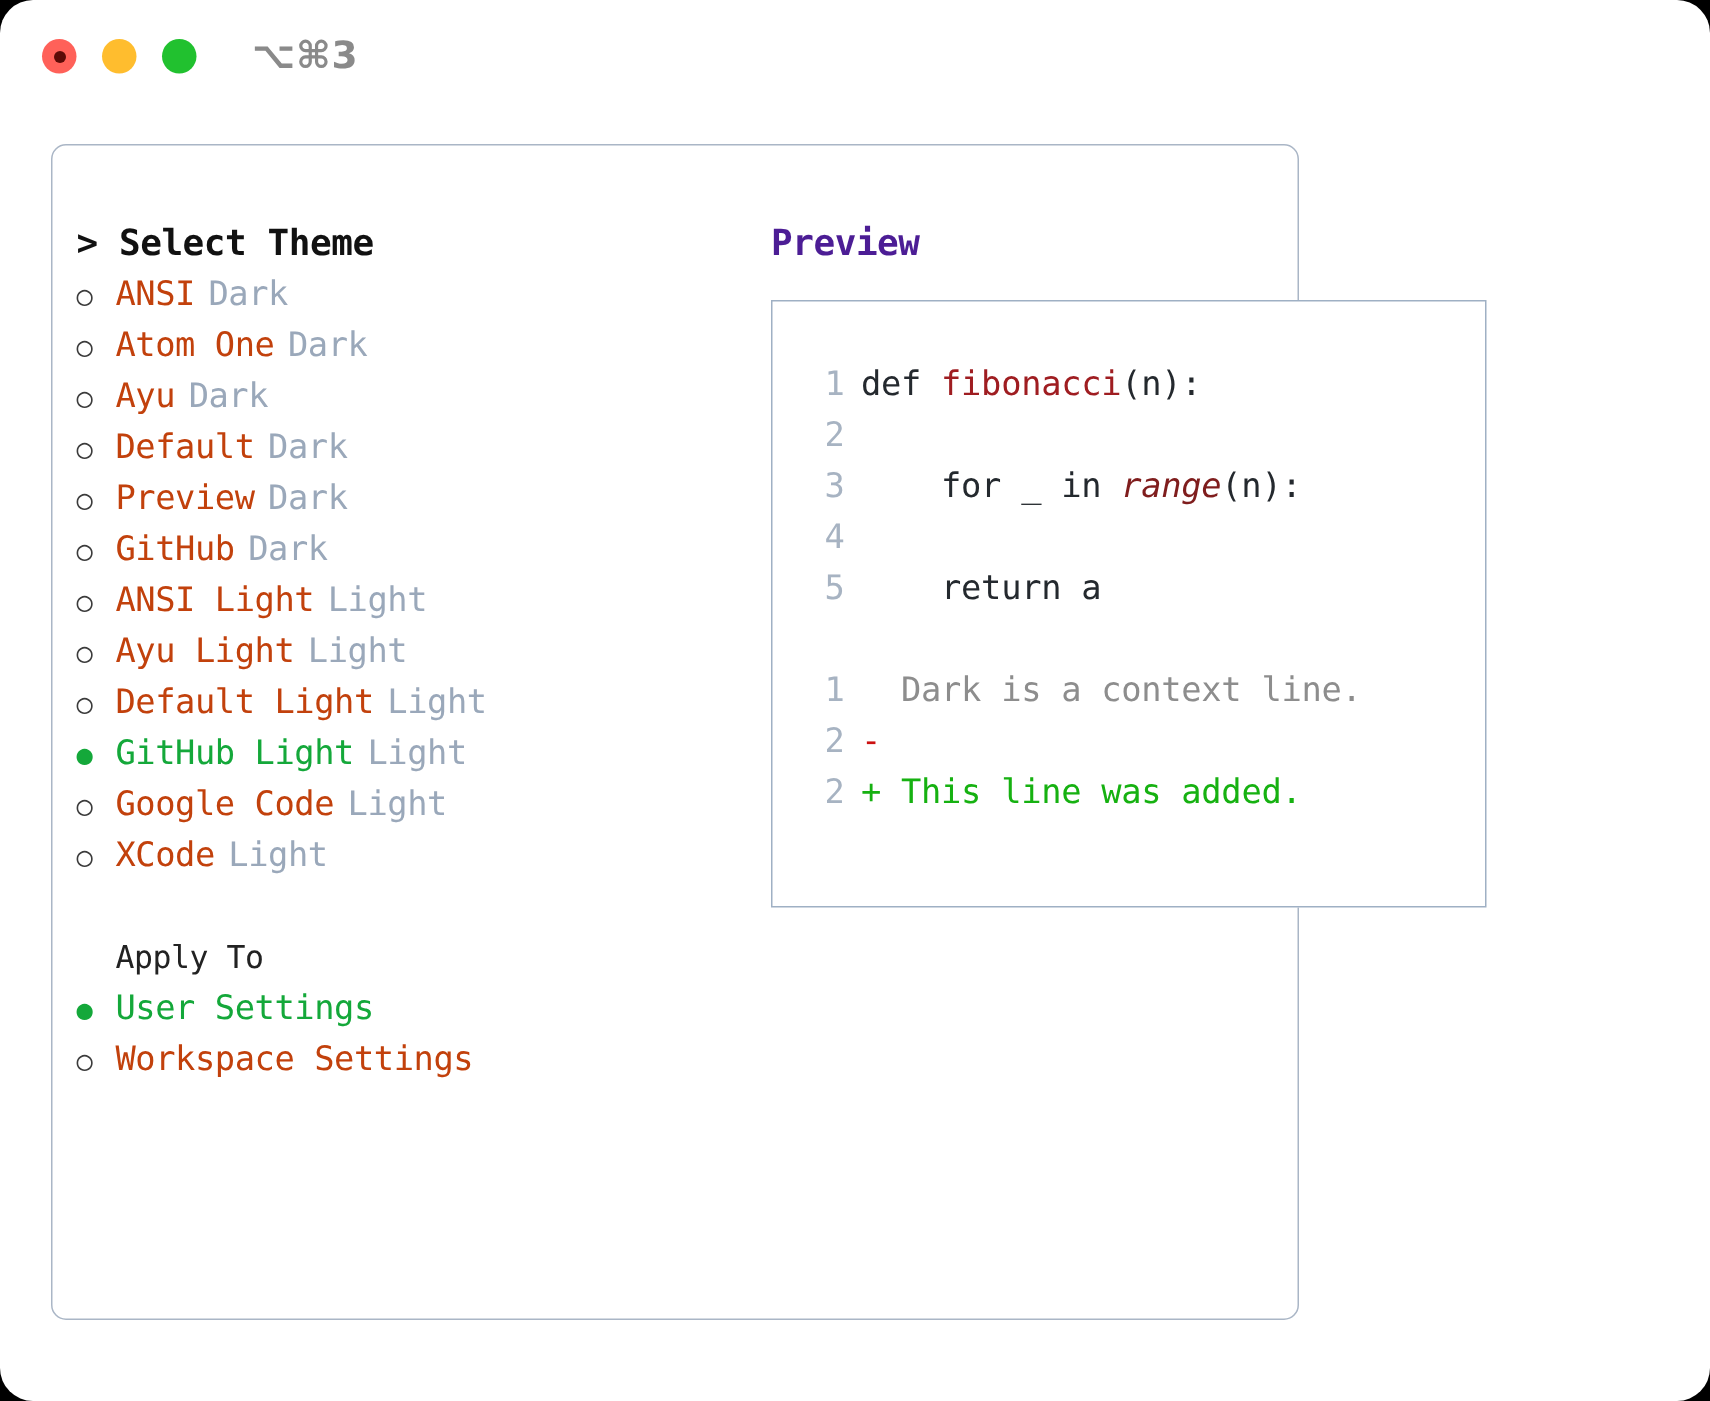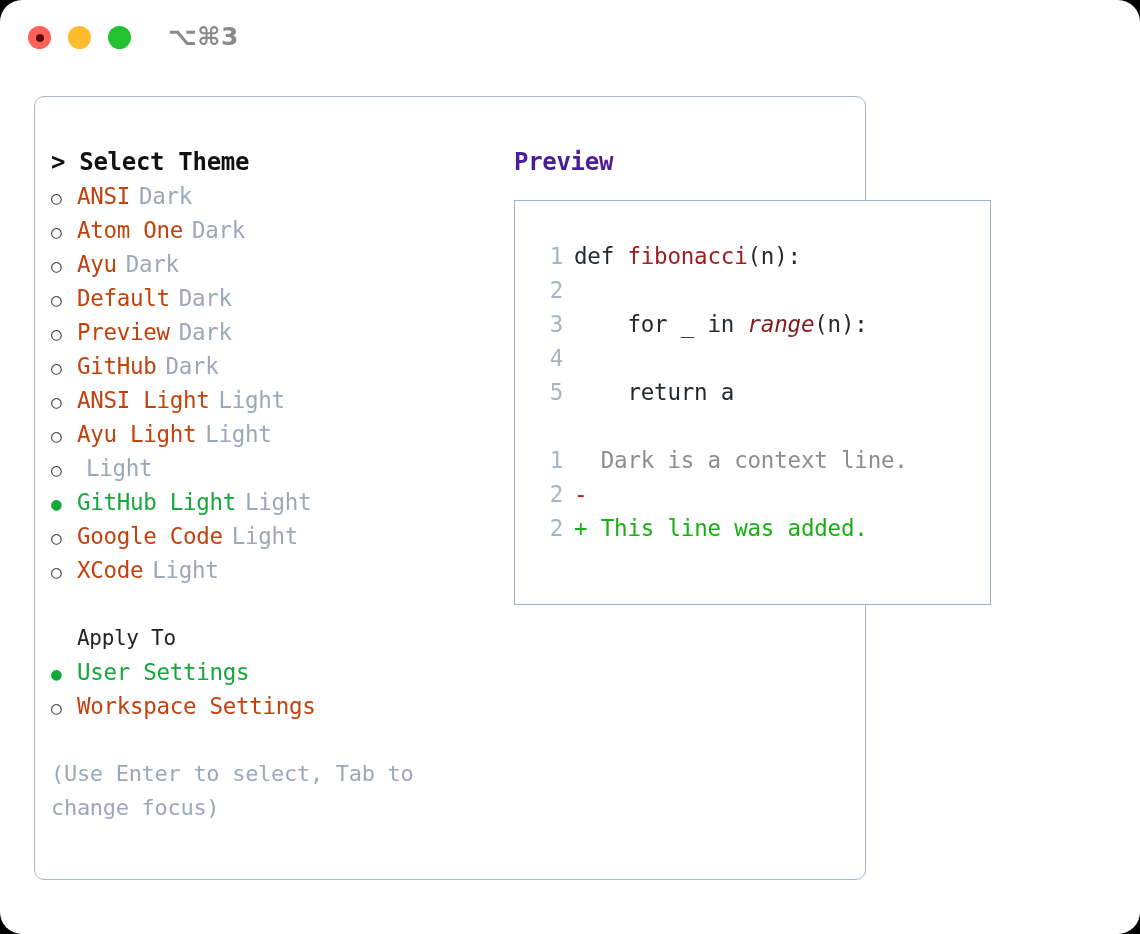--- a/index.html
+++ b/index.html
@@ -227,35 +227,34 @@
         <div class="section-header">&gt; Select Theme</div>
         <div class="opt-list" id="theme-list">
             <div class="opt-row"><span class="opt-bullet">○</span><span class="opt-label">ANSI</span><span class="opt-tag">Dark</span></div>
             <div class="opt-row"><span class="opt-bullet">○</span><span class="opt-label">Atom One</span><span class="opt-tag">Dark</span></div>
             <div class="opt-row"><span class="opt-bullet">○</span><span class="opt-label">Ayu</span><span class="opt-tag">Dark</span></div>
             <div class="opt-row"><span class="opt-bullet">○</span><span class="opt-label">Default</span><span class="opt-tag">Dark</span></div>
             <div class="opt-row"><span class="opt-bullet">○</span><span class="opt-label">Preview</span><span class="opt-tag">Dark</span></div>
             <div class="opt-row"><span class="opt-bullet">○</span><span class="opt-label">GitHub</span><span class="opt-tag">Dark</span></div>
             <div class="opt-row"><span class="opt-bullet">○</span><span class="opt-label">ANSI Light</span><span class="opt-tag">Light</span></div>
             <div class="opt-row"><span class="opt-bullet">○</span><span class="opt-label">Ayu Light</span><span class="opt-tag">Light</span></div>
-            <div class="opt-row"><span class="opt-bullet">○</span><span class="opt-tag">Light</span></div>
+            <div class="opt-row"><span class="opt-bullet">○</span><span class="opt-label">Default Light</span><span class="opt-tag">Light</span></div>
             <div class="opt-row selected"><span class="opt-bullet">●</span><span class="opt-label">GitHub Light</span><span class="opt-tag">Light</span></div>
             <div class="opt-row"><span class="opt-bullet">○</span><span class="opt-label">Google Code</span><span class="opt-tag">Light</span></div>
             <div class="opt-row"><span class="opt-bullet">○</span><span class="opt-label">XCode</span><span class="opt-tag">Light</span></div>
           </div>
 
         <div class="group-gap"></div>
 
         <div class="plain-header">Apply To</div>
         <div class="opt-list" id="apply-list">
             <div class="opt-row selected"><span class="opt-bullet">●</span><span class="opt-label">User Settings</span></div>
             <div class="opt-row"><span class="opt-bullet">○</span><span class="opt-label">Workspace Settings</span></div>
           </div>
 
-        <div class="hint">(Use Enter to select, Tab to change focus)</div>
       </div>
 
       <div class="right-col">
         <div class="preview-title">Preview</div>
         <div class="preview-box">
           <div id="code-block">
               <div class="code-line"><span class="ln">1</span><span><span class="code-text">def </span><span class="tok-fn">fibonacci</span><span class="code-text">(n):</span></span></div>
               <div class="code-line"><span class="ln">2</span></div>
               <div class="code-line"><span class="ln">3</span><span><span class="code-text">    for _ in </span><span class="tok-call">range</span><span class="code-text">(n):</span></span></div>
               <div class="code-line"><span class="ln">4</span></div>

